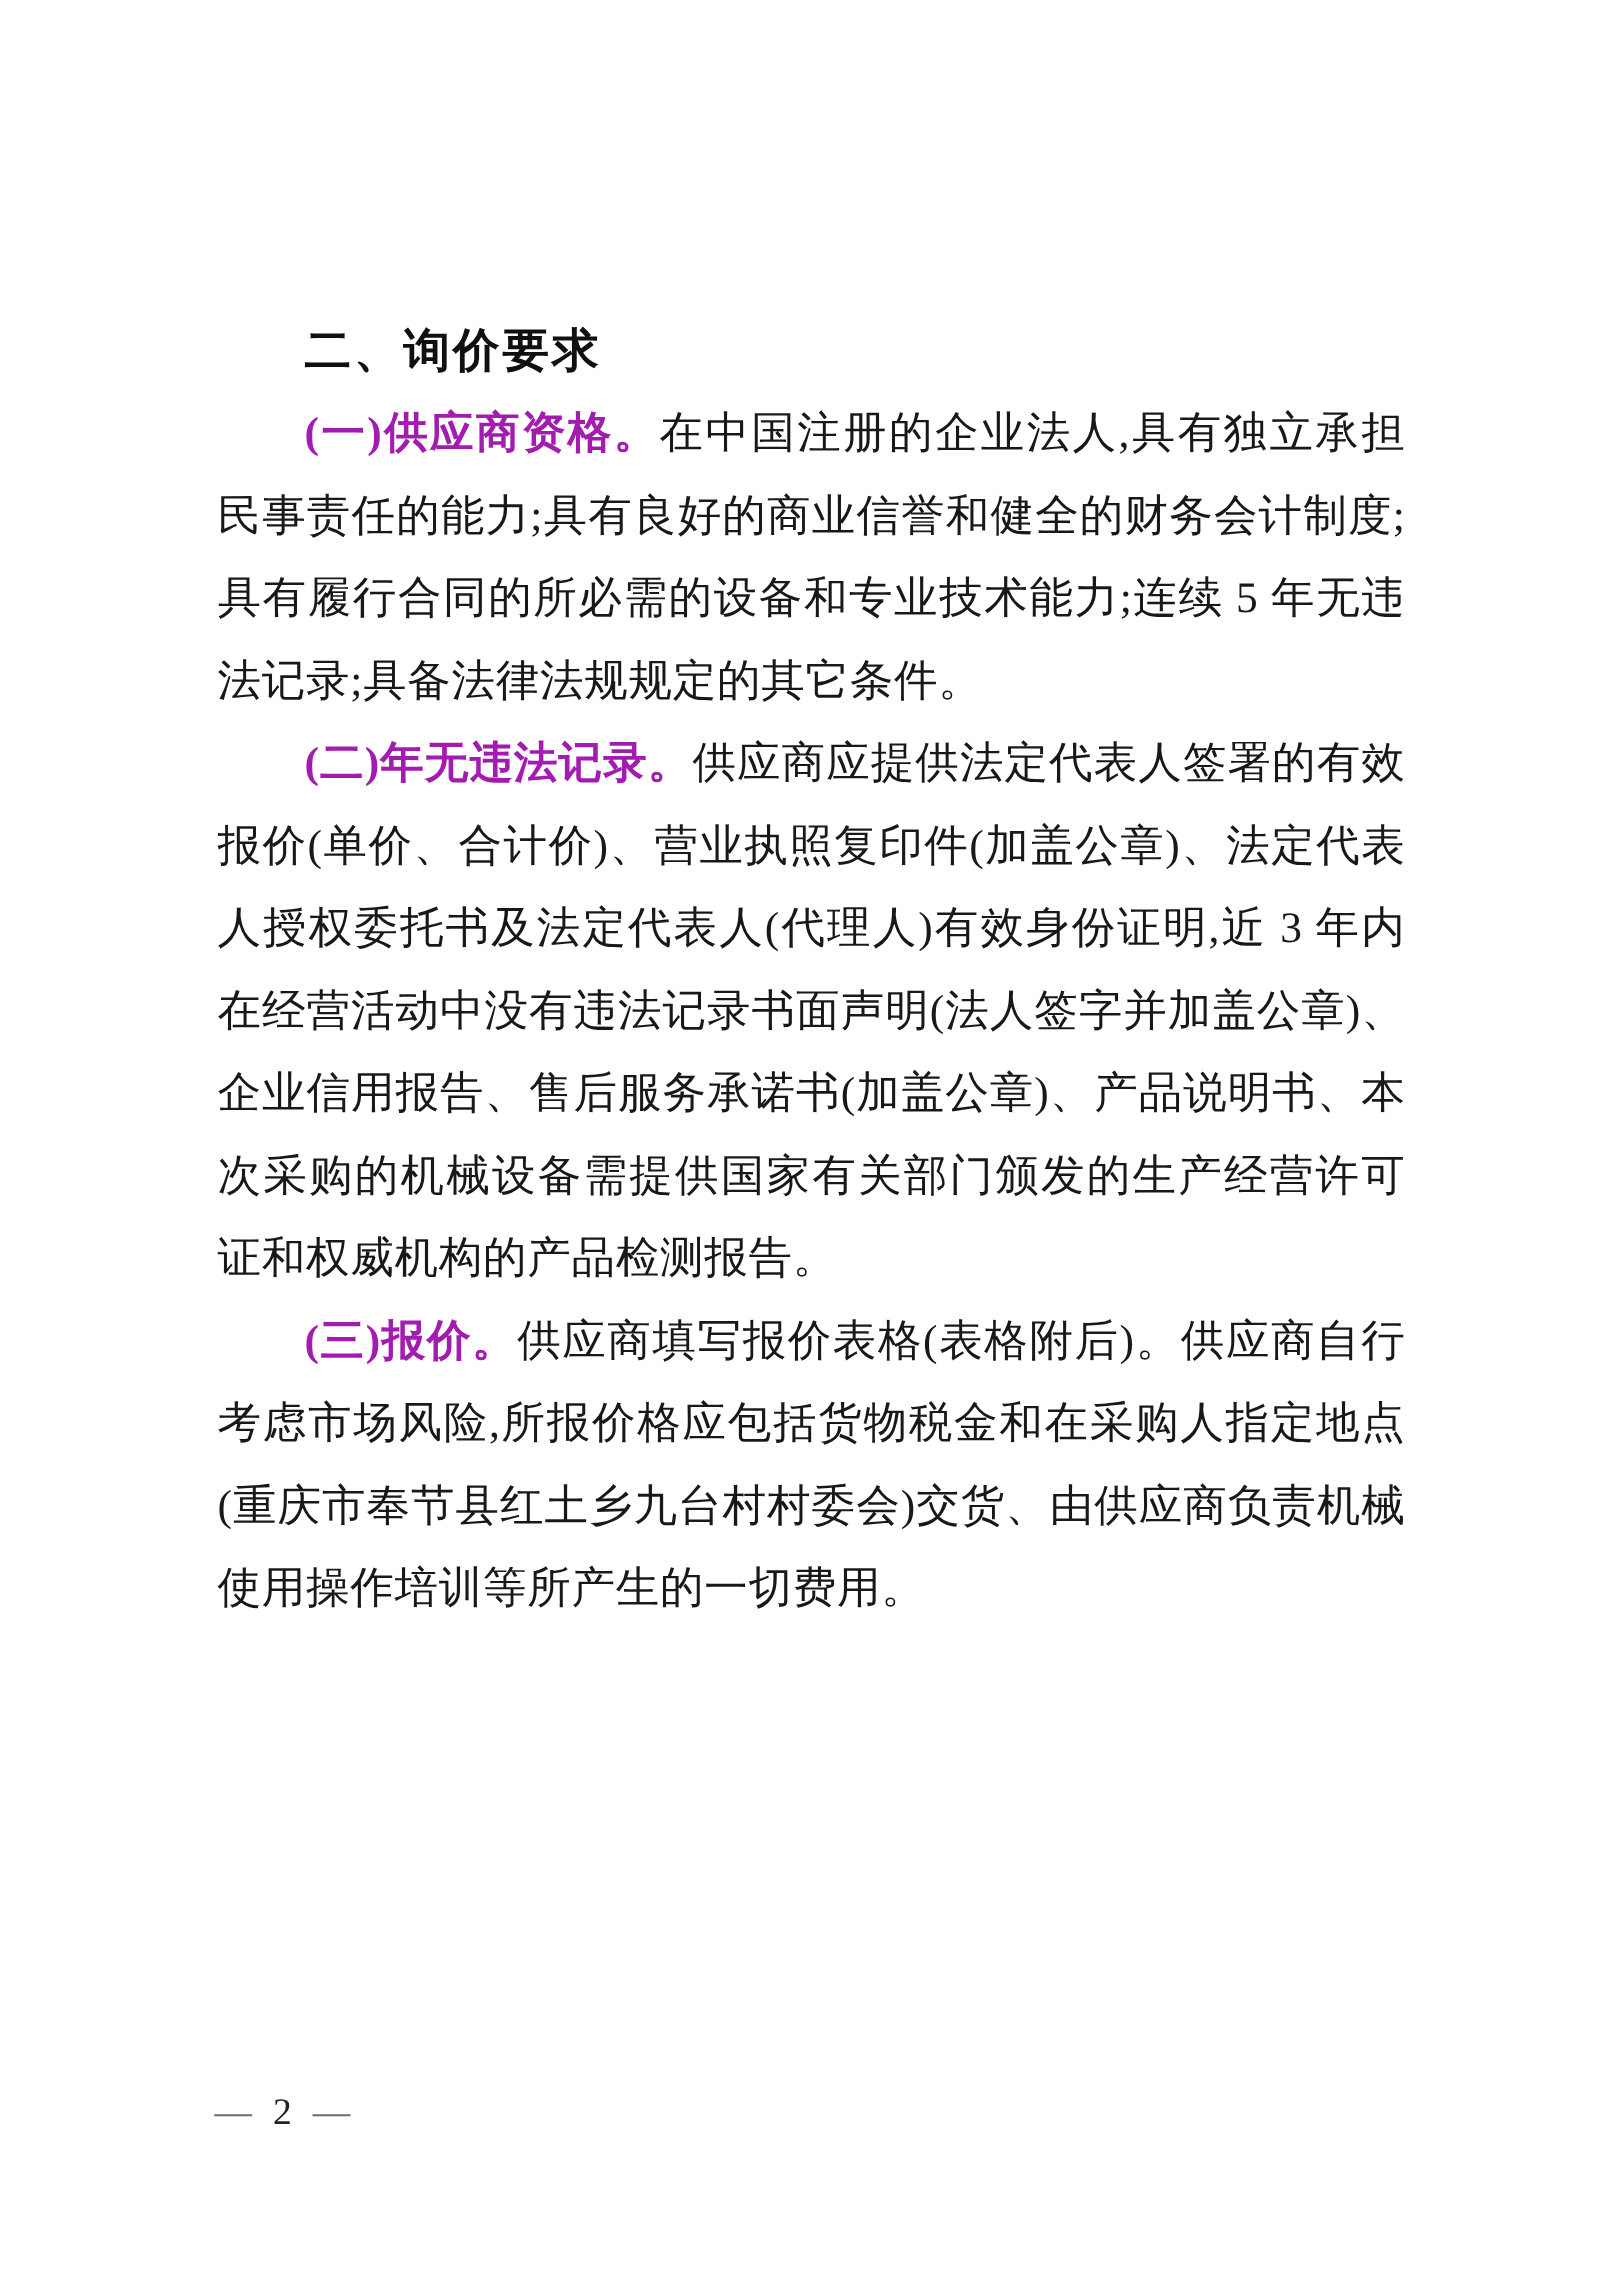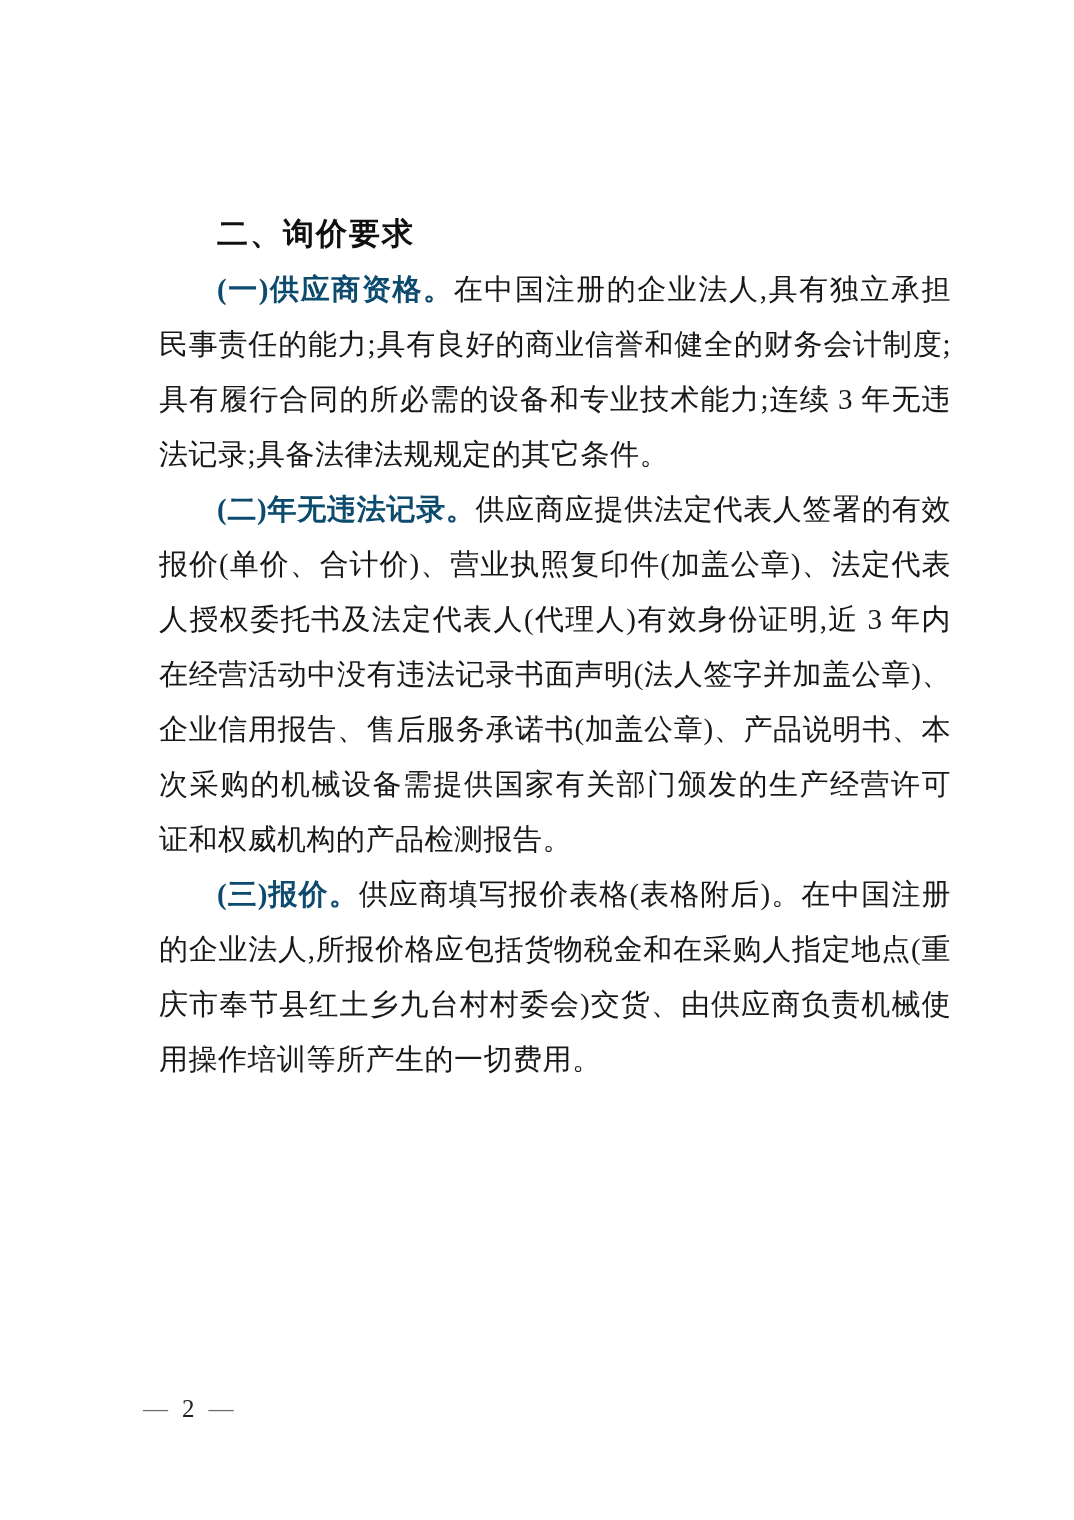--- a/index.html
+++ b/index.html
@@ -14,21 +14,21 @@
     overflow: hidden;
     font-family: "Liberation Serif", serif;
   }
   .page {
     position: absolute;
     inset: 0;
     background: #ffffff;
   }
   .content {
     position: absolute;
-    left: 159px;
+    left: 145px;
     top: 206px;
     width: 792px;
   }
   .section-heading {
     margin: 0;
     font-family: "Liberation Sans", sans-serif;
     font-weight: 700;
     font-size: 31px;
     line-height: 56px;
     color: #101010;
@@ -40,21 +40,21 @@
     font-size: 29px;
     line-height: 55px;
     color: #181818;
     text-align: justify;
     text-justify: inter-ideograph;
     text-indent: 58px;
     letter-spacing: 0.5px;
   }
   .para .lead {
     font-weight: 700;
-    color: #0c4a6e;
+    color: #a21caf;
   }
   .page-footer {
     position: absolute;
     left: 143px;
     top: 1392px;
     font-size: 25px;
     line-height: 34px;
     color: #2c2c2c;
     white-space: pre;
   }
@@ -69,24 +69,24 @@
 </style>
 </head>
 <body>
 
 <div class="page">
 
   <div class="content">
 
     <h2 class="section-heading">二、询价要求</h2>
 
-    <p class="para"><span class="lead">(一)供应商资格。</span><span>在中国注册的企业法人,具有独立承担民事责任的能力;具有良好的商业信誉和健全的财务会计制度;具有履行合同的所必需的设备和专业技术能力;连续 3 年无违法记录;具备法律法规规定的其它条件。</span></p>
+    <p class="para"><span class="lead">(一)供应商资格。</span><span>在中国注册的企业法人,具有独立承担民事责任的能力;具有良好的商业信誉和健全的财务会计制度;具有履行合同的所必需的设备和专业技术能力;连续 5 年无违法记录;具备法律法规规定的其它条件。</span></p>
 
     <p class="para"><span class="lead">(二)年无违法记录。</span><span>供应商应提供法定代表人签署的有效报价(单价、合计价)、营业执照复印件(加盖公章)、法定代表人授权委托书及法定代表人(代理人)有效身份证明,近 3 年内在经营活动中没有违法记录书面声明(法人签字并加盖公章)、企业信用报告、售后服务承诺书(加盖公章)、产品说明书、本次采购的机械设备需提供国家有关部门颁发的生产经营许可证和权威机构的产品检测报告。</span></p>
 
-    <p class="para"><span class="lead">(三)报价。</span><span>供应商填写报价表格(表格附后)。在中国注册的企业法人,所报价格应包括货物税金和在采购人指定地点(重庆市奉节县红土乡九台村村委会)交货、由供应商负责机械使用操作培训等所产生的一切费用。</span></p>
+    <p class="para"><span class="lead">(三)报价。</span><span>供应商填写报价表格(表格附后)。供应商自行考虑市场风险,所报价格应包括货物税金和在采购人指定地点(重庆市奉节县红土乡九台村村委会)交货、由供应商负责机械使用操作培训等所产生的一切费用。</span></p>
 
 
   </div>
 
   <div class="page-footer"><span class="dash">—</span><span class="num">2</span><span class="dash">—</span></div>
 
 </div>
 
 </body></html>

